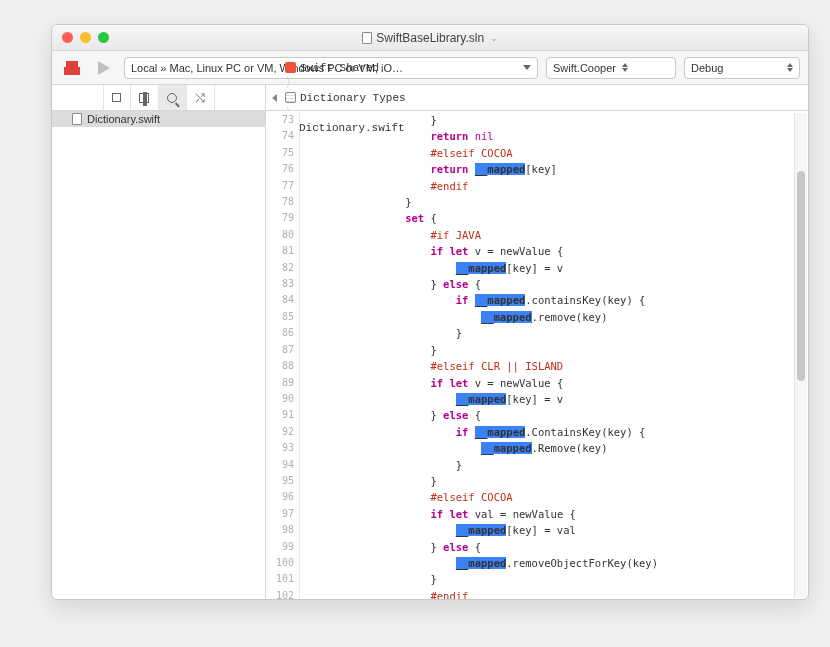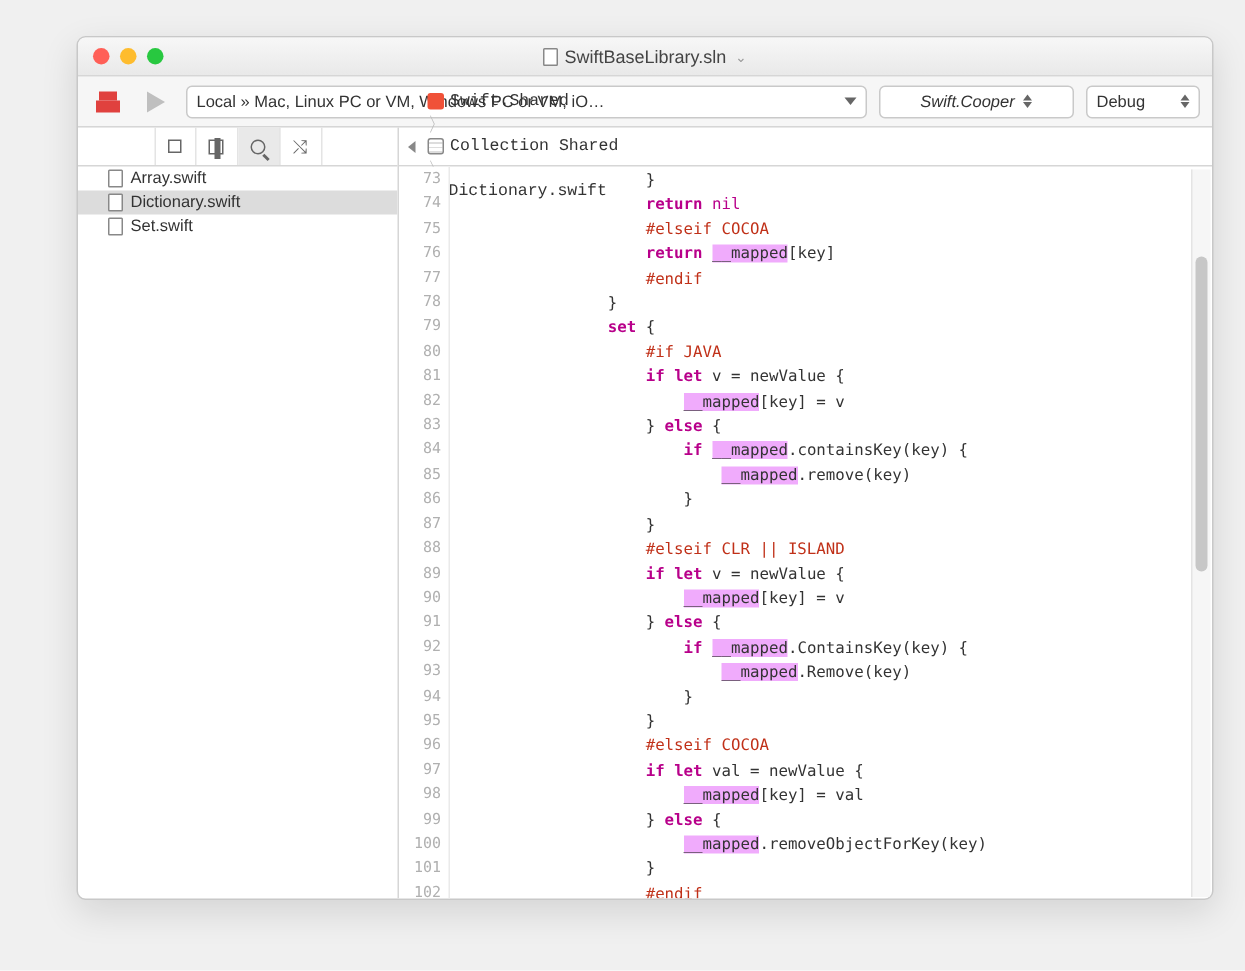--- a/index.html
+++ b/index.html
@@ -18,22 +18,22 @@
 .ico-build::before { content:""; position:absolute; left:2px; top:0; width:12px; height:6px; background:#e0413e; }
 .ico-build::after { content:""; position:absolute; left:0; top:6px; width:16px; height:8px; background:#e0413e; }
 .ico-play { width:0; height:0; border-left:12px solid #bfbfbf; border-top:7px solid transparent; border-bottom:7px solid transparent; }
 .combo { background:#fff; border:1px solid #c9c9c9; border-radius:4px; height:22px; display:flex; align-items:center; padding:0 6px; font-size:11px; color:#333; white-space:nowrap; overflow:hidden; }
 .combo .arr { margin-left:6px; display:flex; flex-direction:column; gap:1px; }
 .combo .arr::before, .combo .arr::after { content:""; width:0; height:0; border-left:3px solid transparent; border-right:3px solid transparent; }
 .combo .arr::before { border-bottom:4px solid #666; }
 .combo .arr::after { border-top:4px solid #666; }
 .combo.path { flex:1; min-width:0; }
 .combo.path .arr1 { margin-left:auto; width:0; height:0; border-left:4px solid transparent; border-right:4px solid transparent; border-top:5px solid #666; }
-.combo.scheme { width:130px; justify-content:center;font-style:italic; }
-.combo.config { width:76px; justify-content:space-between; }
+.combo.scheme { width:130px; justify-content:flex-start; }
+.combo.config { width:116px; justify-content:space-between; }
 .body { flex:1; display:flex; min-height:0; }
 .sidebar { width:214px; border-right:1px solid #d6d6d6; display:flex; flex-direction:column; }
 .side-tabs { height:26px; border-bottom:1px solid #d6d6d6; display:flex; align-items:center; justify-content:center; gap:0; }
 .st { width:28px; height:25px; display:flex; align-items:center; justify-content:center; border-right:1px solid #e4e4e4; }
 .st:first-child { border-left:1px solid #e4e4e4; }
 .st.sel { background:#e9e9e9; }
 .ico-nav { width:9px; height:9px; border:1.5px solid #666; }
 .ico-sym { width:10px; height:10px; border:1.5px solid #666; position:relative; }
 .ico-sym::after { content:""; position:absolute; left:3px; top:-2px; width:4px; height:14px; background:#666; }
 .ico-search { width:10px; height:10px; border:1.5px solid #666; border-radius:50%; position:relative; }
@@ -51,21 +51,21 @@
 .crumb { display:flex; align-items:center; gap:4px; }
 .crumb-sep { color:#bbb; font-size:13px; }
 .sw-ico { width:11px; height:11px; background:#f05138; border-radius:2px; }
 .gr-ico { width:11px; height:11px; border:1px solid #888; border-radius:2px; background:repeating-linear-gradient(#fff,#fff 2px,#ddd 2px,#ddd 3px); }
 .code-wrap { flex:1; display:flex; overflow:hidden; }
 .gutter { width:34px; background:#fff; border-right:1px solid #eaeaea; text-align:right; padding:1px 5px 0 0; font-family:Menlo,Consolas,monospace; font-size:10px; color:#b0b0b0; line-height:16.4px; }
 .code { flex:1; padding:1px 0 0 4px; font-family:Menlo,Consolas,monospace; font-size:10.5px; line-height:16.4px; white-space:pre; overflow:hidden; color:#333; }
 .kw { color:#b8008a; font-weight:bold; }
 .pp { color:#c03018; }
 .lit { color:#b8008a; }
-.hl { background:#f0abfc; }
+.hl { background:#3b82f6;font-weight:bold; }
 .scrollbar { position:absolute; right:1px; top:88px; bottom:1px; width:13px; background:#f6f6f6; border-left:1px solid #e4e4e4; }
 .thumb { position:absolute; left:2px; right:2px; top:58px; height:210px; background:#c7c7c7; border-radius:5px; }
 </style>
 </head>
 <body>
 
 <div class="window">
   <div class="titlebar">
     <div class="traffic">
       <div class="tl r"></div>
@@ -110,44 +110,36 @@
             <div class="ico-sym"></div>
           </div>
         <div class="st sel">
             <div class="ico-search"></div>
           </div>
         <div class="st">
             <span class="ico-shuffle">⤭</span>
           </div>
       </div>
       <div class="file-list" id="file-list">
-          <div class="file-item">
-            <span class="file-ico"></span>
-            <span>Array.swift</span>
-          </div>
           <div class="file-item sel">
             <span class="file-ico"></span>
             <span>Dictionary.swift</span>
-          </div>
-          <div class="file-item">
-            <span class="file-ico"></span>
-            <span>Set.swift</span>
           </div>
         </div>
     </div>
 
     <div class="editor">
       <div class="crumbs">
         <span class="back"></span>
         <span id="crumbs-host"><span class="crumb">
               <span class="sw-ico"></span>
               <span>Swift.Shared</span>
             </span><span class="crumb-sep">〉</span><span class="crumb">
               <span class="gr-ico"></span>
-              <span>Collection Shared</span>
+              <span>Dictionary Types</span>
             </span><span class="crumb-sep">〉</span><span class="crumb">
               <span class="file-ico"></span>
               <span>Dictionary.swift</span>
             </span></span>
       </div>
       <div class="code-wrap">
         <div class="gutter" id="gutter">73
 74
 75
 76

